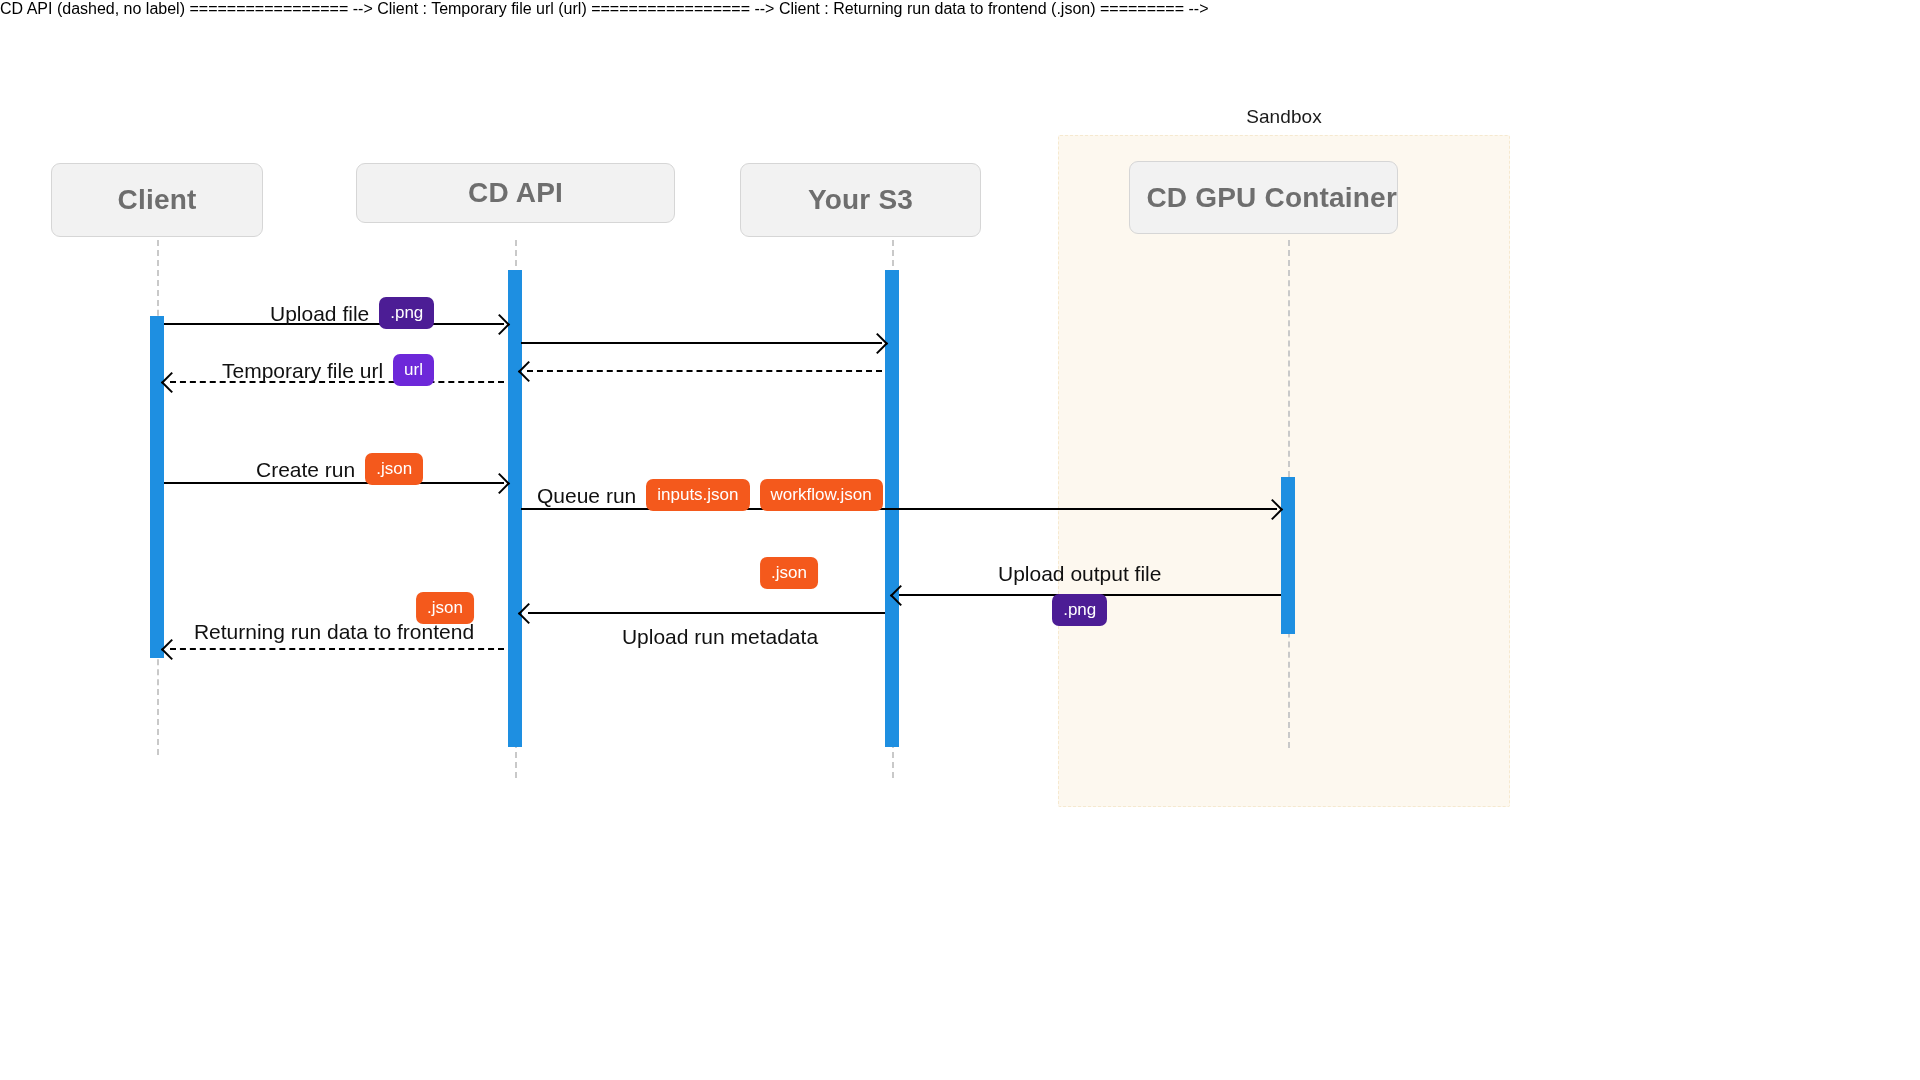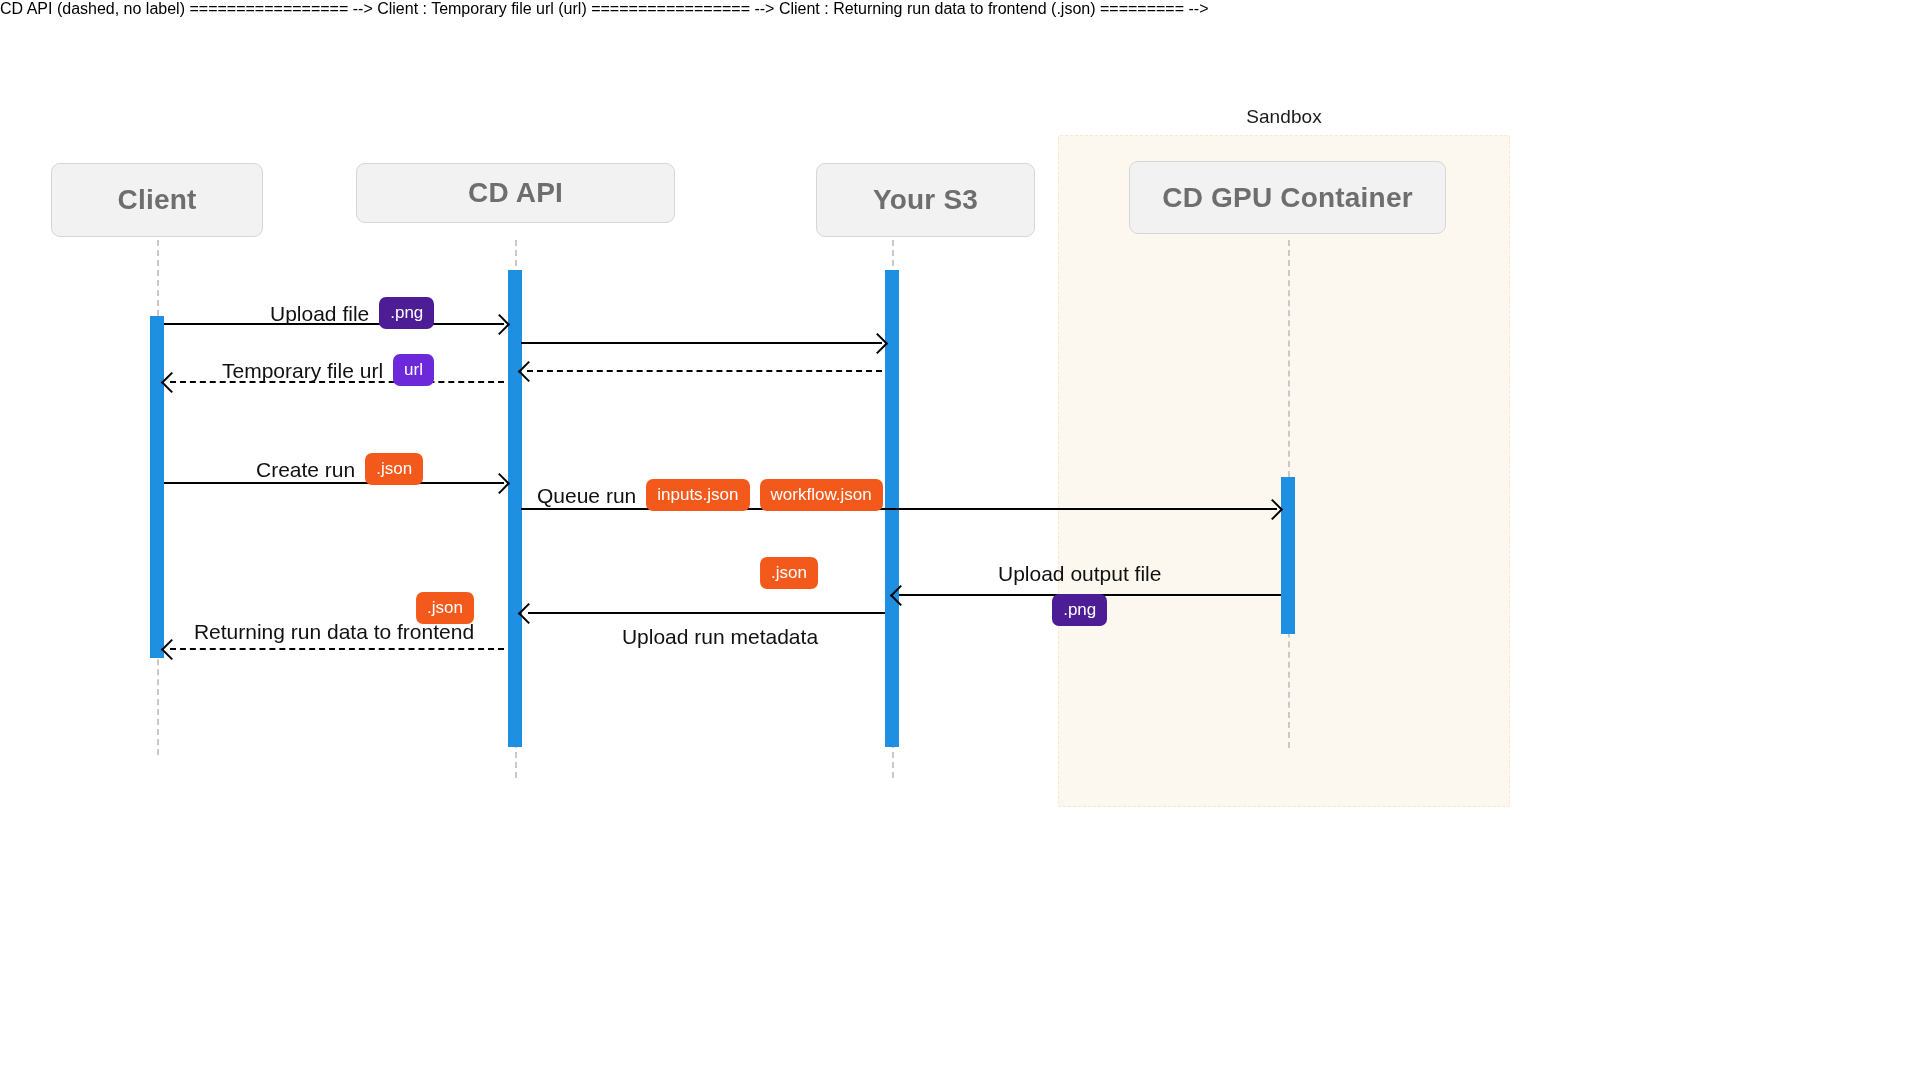--- a/index.html
+++ b/index.html
@@ -149,25 +149,25 @@
 
   
   <div class="participant" style="left:51px; top:163px; width:212px; height:74px;">
     <span>Client</span>
   </div>
 
   <div class="participant" style="left:356px; top:163px; width:319px; height:60px;">
     <span>CD API</span>
   </div>
 
-  <div class="participant" style="left:816px; top:163px; width:219px; height:74px;">
+  <div class="participant" style="left:740px; top:163px; width:241px; height:74px;">
     <span>Your S3</span>
   </div>
 
-  <div class="participant" style="left:1129px; top:161px; width:317px; height:73px;">
+  <div class="participant" style="left:1129px; top:161px; width:269px; height:73px;justify-content:flex-end;">
     <span>CD GPU Container</span>
   </div>
 
   
   <div class="msg-line" style="left:164px; top:323px; width:340px;"></div>
   <div class="arrowhead right" style="left:492px; top:317px;"></div>
   <div class="msg-label" style="left:270px; top:297px;">
     <span>Upload file</span>
     <span class="badge green">.png</span>
   </div>

